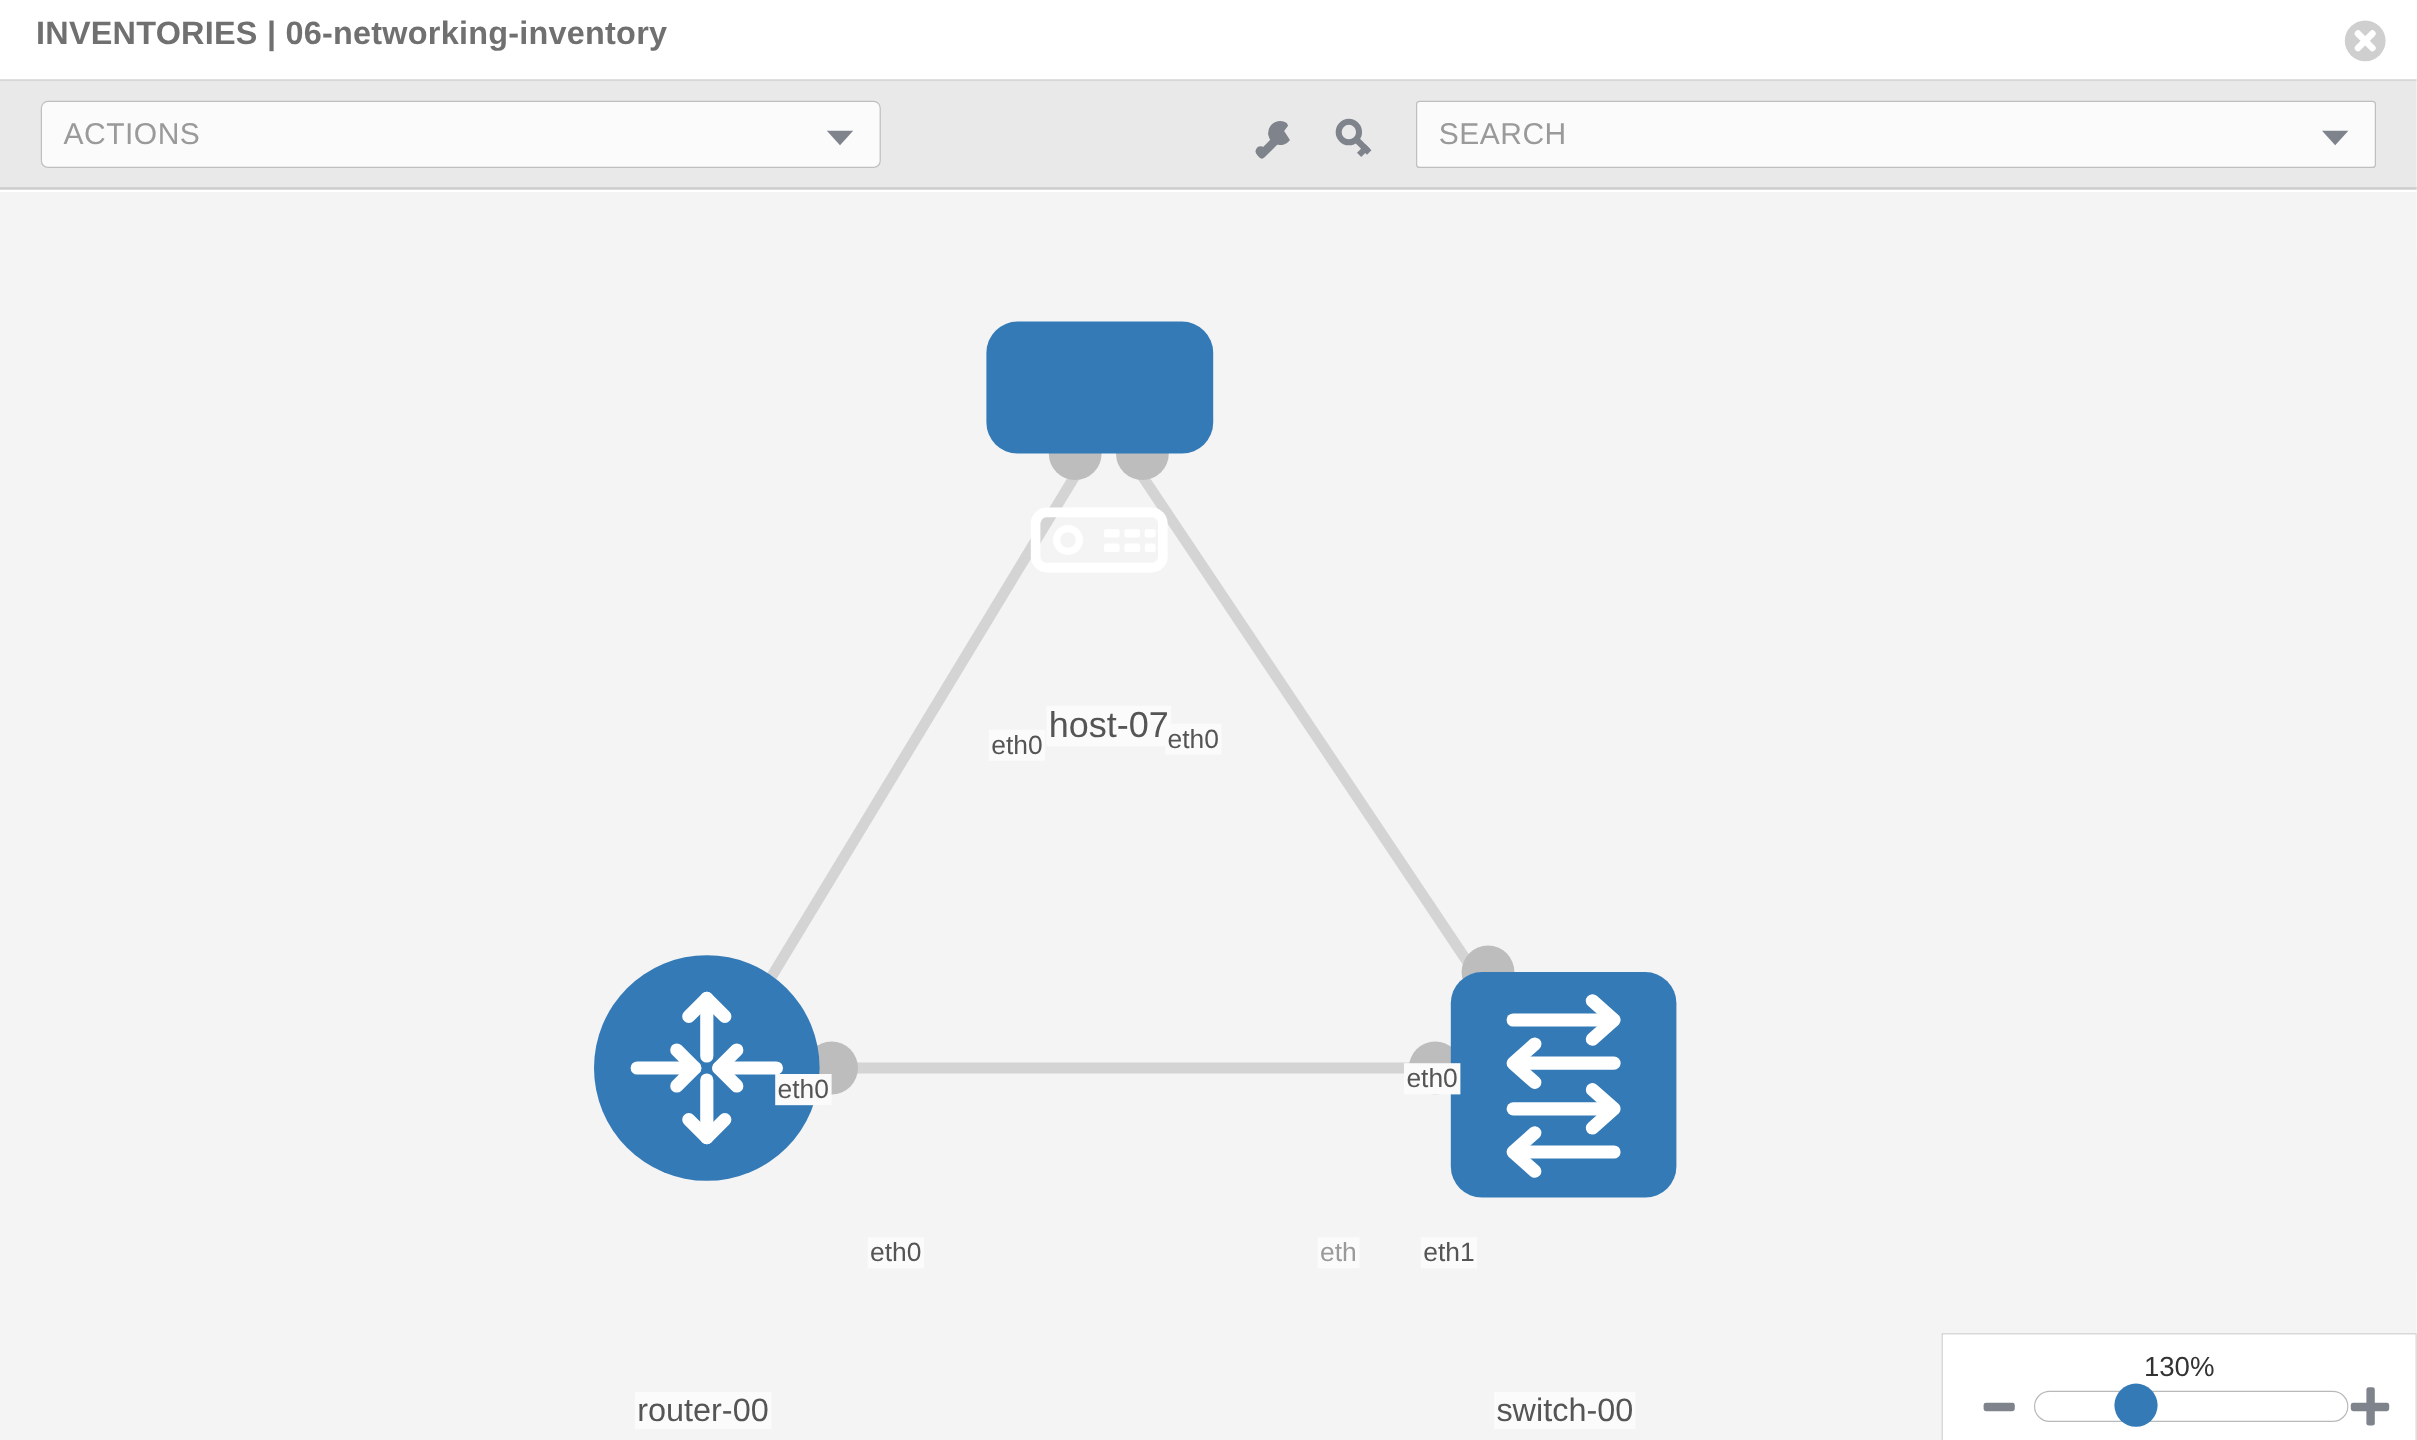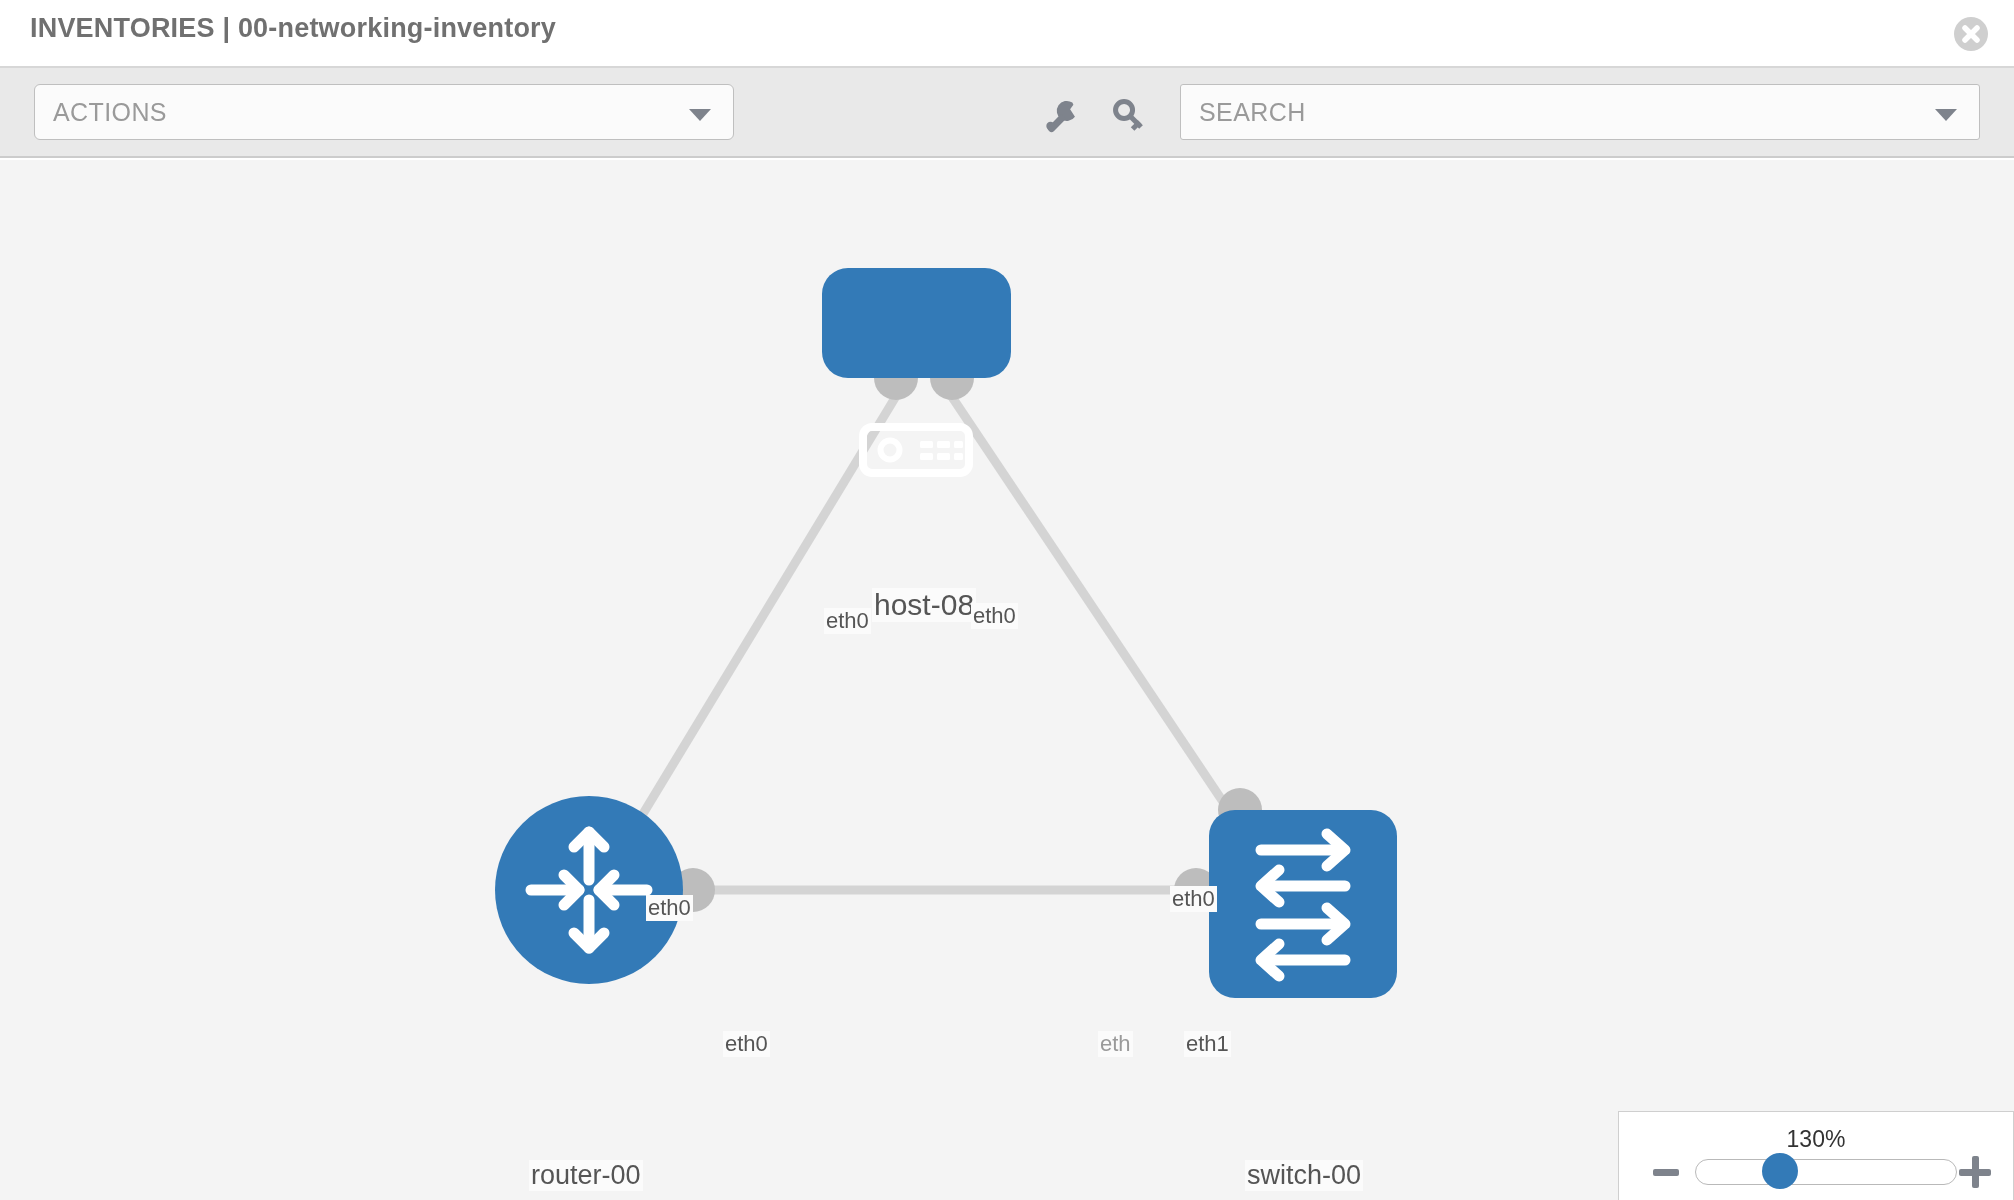--- a/index.html
+++ b/index.html
@@ -191,21 +191,21 @@
     background: #337ab7;
     cursor: grab;
   }
 </style>
 </head>
 <body>
 
 <div id="app">
 
   <div class="header">
-    <div class="header-title">INVENTORIES | 00-networking-inventory</div>
+    <div class="header-title">INVENTORIES | 06-networking-inventory</div>
     <div class="close-btn">
       <svg width="34" height="34" viewBox="0 0 34 34">
         <path d="M11 11 L23 23 M23 11 L11 23" stroke="#ffffff" stroke-width="5.5" stroke-linecap="round"></path>
       </svg>
     </div>
   </div>
 
   <div class="toolbar">
 
     <div class="actions-select">
@@ -292,21 +292,21 @@
           <path d="M42 -18 L-40 -18"></path>
           <path d="M-24 -34 L-42 -18 L-24 -2"></path>
           <path d="M-42 20 L40 20"></path>
           <path d="M24 4 L42 20 L24 36"></path>
           <path d="M42 56 L-40 56"></path>
           <path d="M-24 40 L-42 56 L-24 72"></path>
         </g>
       </g>
     </svg>
 
-    <div class="node-label" style="left:872px; top:428px; font-size:30px;">host-08</div>
+    <div class="node-label" style="left:872px; top:428px; font-size:30px;">host-07</div>
     <div class="node-label" style="left:529px; top:1000px;">router-00</div>
     <div class="node-label" style="left:1245px; top:1000px;">switch-00</div>
 
     <div class="edge-label" style="left:824px; top:448px;">eth0</div>
     <div class="edge-label" style="left:971px; top:443px;">eth0</div>
     <div class="edge-label" style="left:646px; top:735px;">eth0</div>
     <div class="edge-label" style="left:1170px; top:726px;">eth0</div>
     <div class="edge-label" style="left:723px; top:871px;">eth0</div>
     <div class="edge-label" style="left:1098px; top:871px; color:#9a9a9a;">eth</div>
     <div class="edge-label" style="left:1184px; top:871px;">eth1</div>

